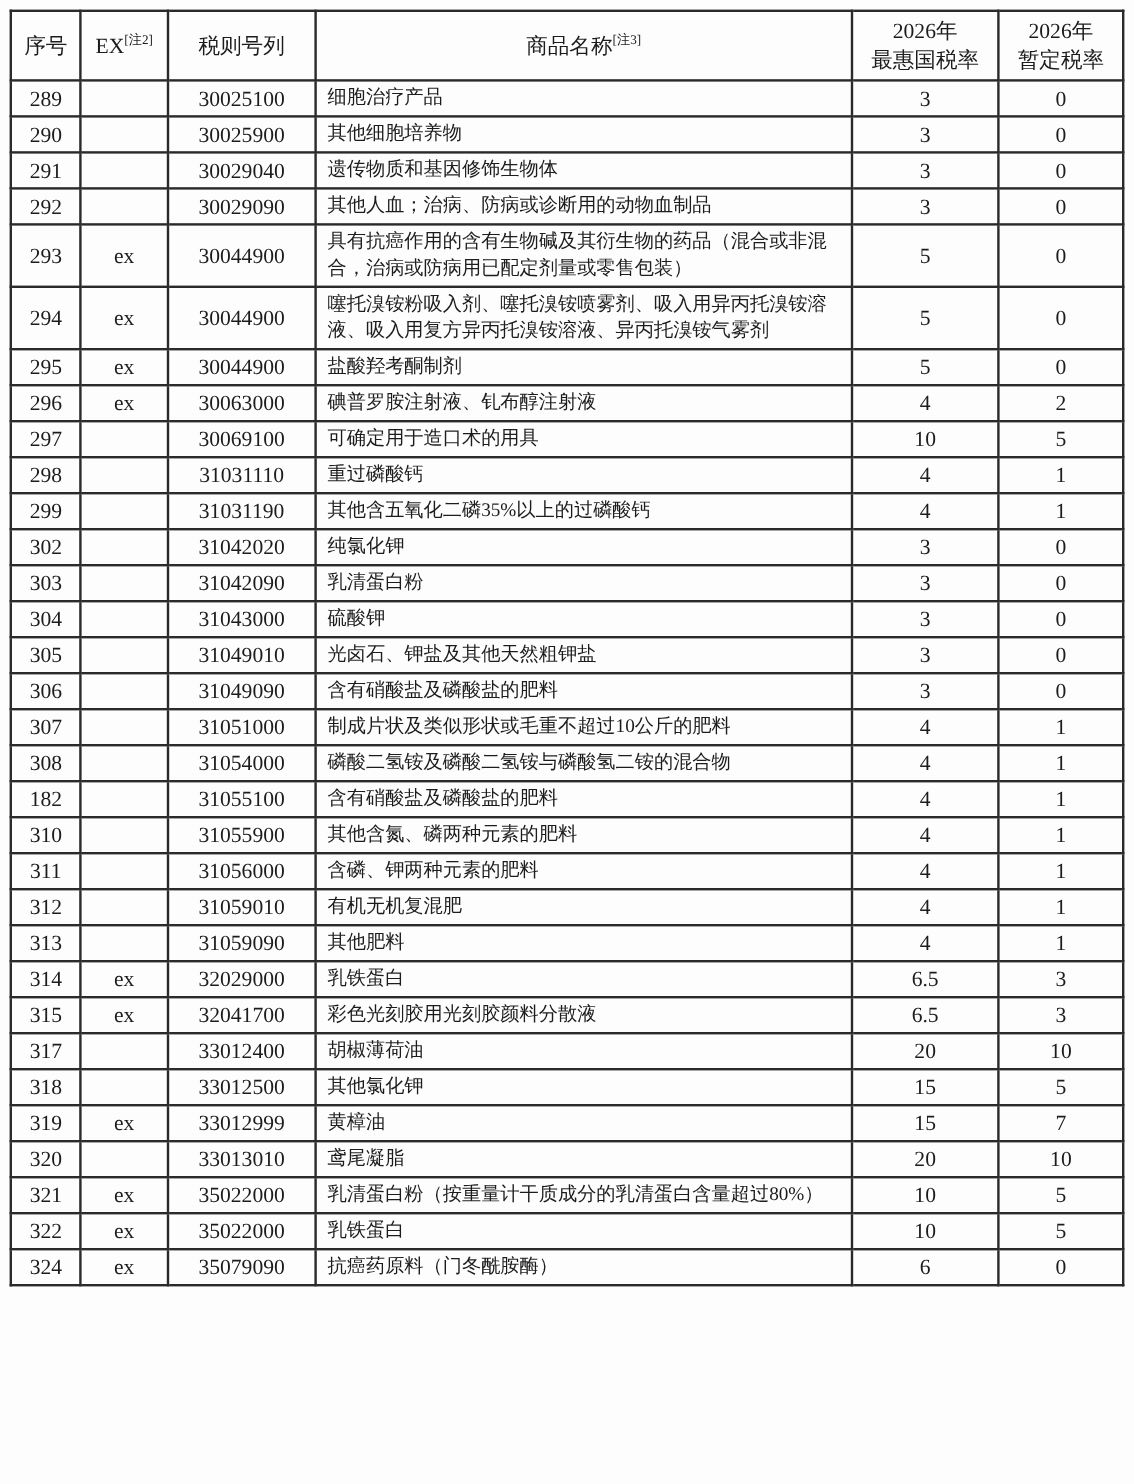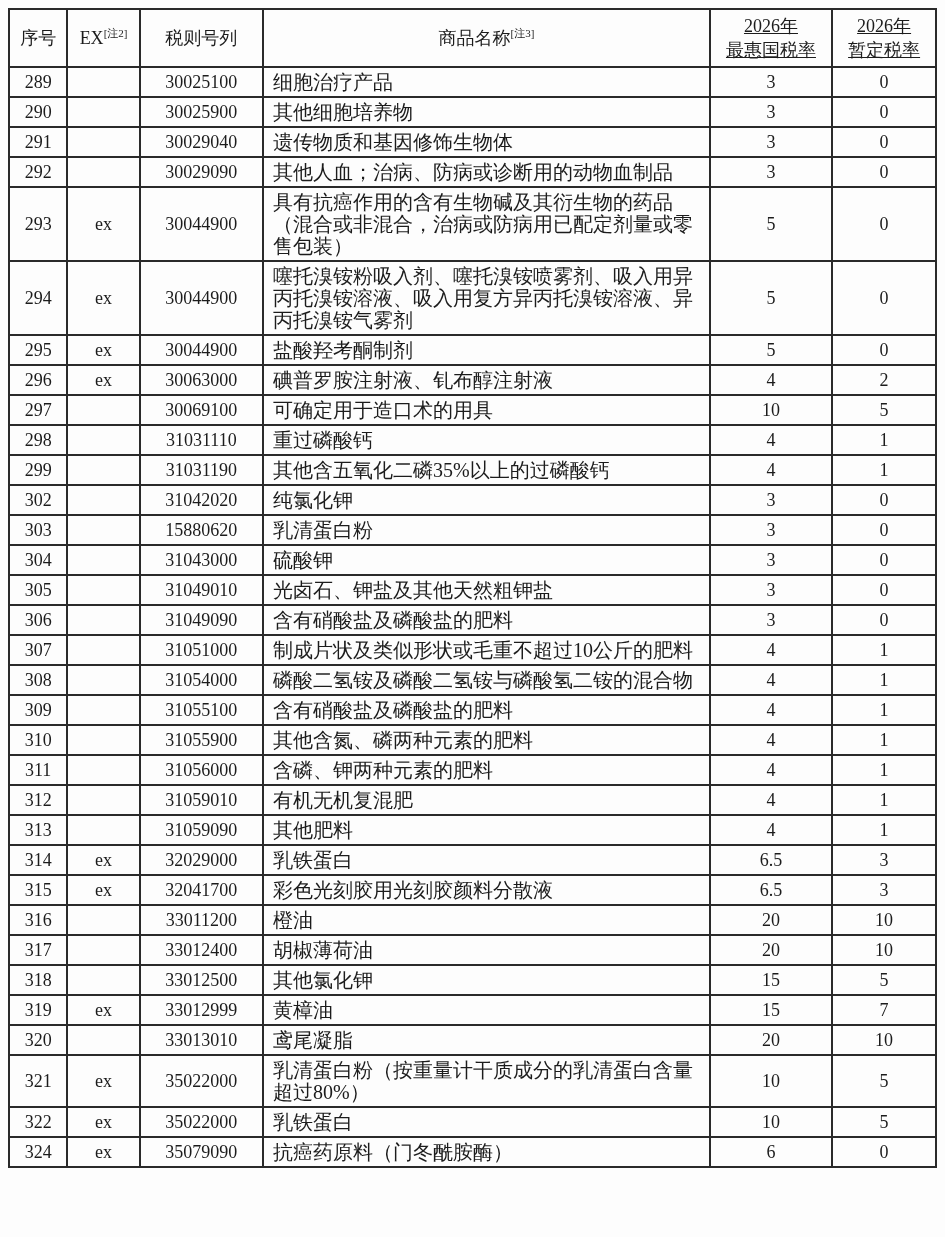--- a/index.html
+++ b/index.html
@@ -38,29 +38,29 @@
     font-size: 18px;
     line-height: 22px;
     padding: 3px 6px;
     text-align: center;
     vertical-align: middle;
   }
   table.tariff td.name {
     text-align: left;
     padding-left: 9px;
     padding-right: 7px;
-    font-size: 20px;
+    font-size: 16px;
   }
   sup.note {
     font-size: 11px;
     line-height: 0;
     vertical-align: super;
     text-align: center;
   }
-  .hline { display: block; text-decoration: underline; }
+  .hline { display: block; }
 </style>
 </head>
 <body>
 
 <div class="page">
   <table class="tariff">
     <colgroup>
       <col style="width:6.3%">
       <col style="width:7.8%">
       <col style="width:13.3%">
@@ -185,21 +185,21 @@
           <td>302</td>
           <td></td>
           <td>31042020</td>
           <td class="name">纯氯化钾</td>
           <td>3</td>
           <td>0</td>
         </tr>
         <tr>
           <td>303</td>
           <td></td>
-          <td>15880620</td>
+          <td>31042090</td>
           <td class="name">乳清蛋白粉</td>
           <td>3</td>
           <td>0</td>
         </tr>
         <tr>
           <td>304</td>
           <td></td>
           <td>31043000</td>
           <td class="name">硫酸钾</td>
           <td>3</td>
@@ -231,21 +231,21 @@
         </tr>
         <tr>
           <td>308</td>
           <td></td>
           <td>31054000</td>
           <td class="name">磷酸二氢铵及磷酸二氢铵与磷酸氢二铵的混合物</td>
           <td>4</td>
           <td>1</td>
         </tr>
         <tr>
-          <td>309</td>
+          <td>182</td>
           <td></td>
           <td>31055100</td>
           <td class="name">含有硝酸盐及磷酸盐的肥料</td>
           <td>4</td>
           <td>1</td>
         </tr>
         <tr>
           <td>310</td>
           <td></td>
           <td>31055900</td>
@@ -285,28 +285,20 @@
           <td>6.5</td>
           <td>3</td>
         </tr>
         <tr>
           <td>315</td>
           <td>ex</td>
           <td>32041700</td>
           <td class="name">彩色光刻胶用光刻胶颜料分散液</td>
           <td>6.5</td>
           <td>3</td>
-        </tr>
-        <tr>
-          <td>316</td>
-          <td></td>
-          <td>33011200</td>
-          <td class="name">橙油</td>
-          <td>20</td>
-          <td>10</td>
         </tr>
         <tr>
           <td>317</td>
           <td></td>
           <td>33012400</td>
           <td class="name">胡椒薄荷油</td>
           <td>20</td>
           <td>10</td>
         </tr>
         <tr>

